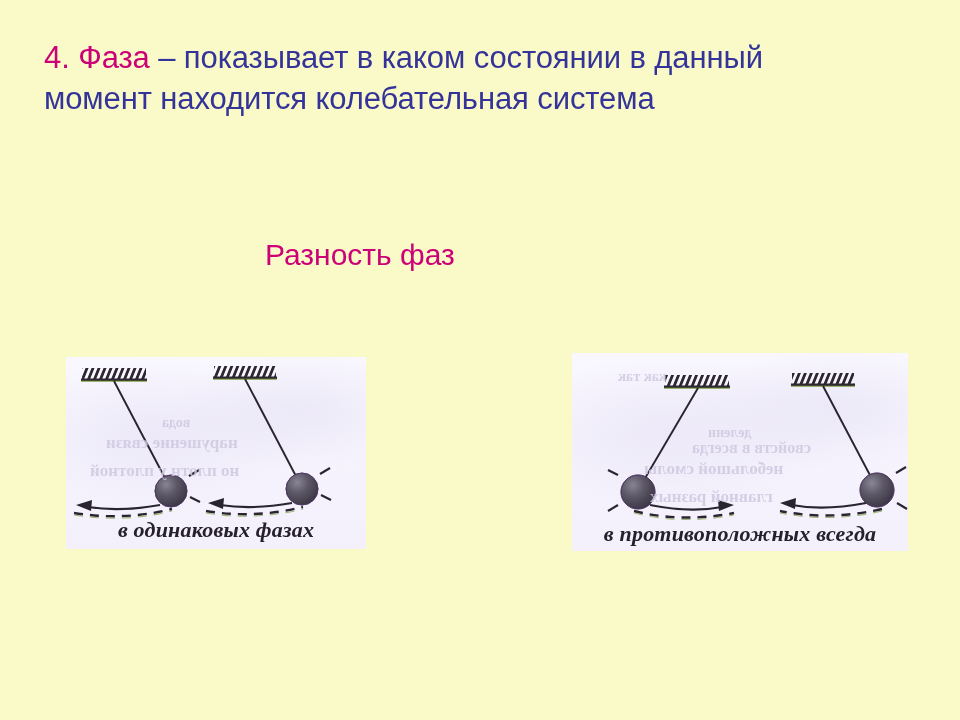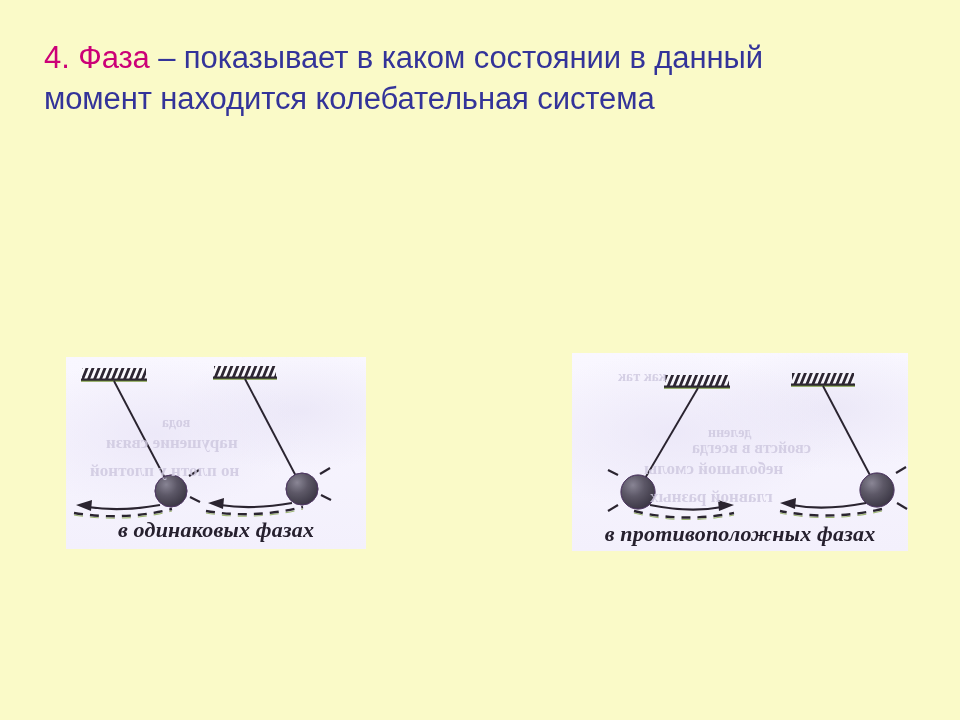--- a/index.html
+++ b/index.html
@@ -123,20 +123,21 @@
 </style>
 </head>
 <body>
 
 <div class="slide">
 
   <div class="heading">
     <span class="accent">4. Фаза</span><span> – показывает в каком состоянии в данный момент находится колебательная система</span>
   </div>
 
+  <div class="subheading">Разность фаз</div>
 
   <div class="figure left">
     <svg class="figure-canvas" viewBox="0 0 300 192" preserveAspectRatio="none">
       <defs>
         <radialGradient id="bobGradL1" cx="35%" cy="30%" r="75%">
           <stop offset="0%" stop-color="#8d8a96"></stop>
           <stop offset="45%" stop-color="#5f5b68"></stop>
           <stop offset="100%" stop-color="#3b3743"></stop>
         </radialGradient>
         <radialGradient id="bobGradL2" cx="35%" cy="30%" r="75%">
@@ -254,16 +255,16 @@
     </svg>
 
     <div class="paper-tint"></div>
 
     <div class="bleed" style="left:46px; top:16px; font-size:14px;">как так</div>
     <div class="bleed" style="left:136px; top:72px; font-size:14px;">деленн</div>
     <div class="bleed" style="left:120px; top:86px; font-size:16px;">свойств в всегда</div>
     <div class="bleed" style="left:72px; top:106px; font-size:17px;">небольшой смолы</div>
     <div class="bleed" style="left:78px; top:134px; font-size:17px;">главной разных</div>
 
-    <div class="caption">в противоположных фазах</div>
+    <div class="caption">в противоположных всегда</div>
   </div>
 
 </div>
 
 </body></html>

